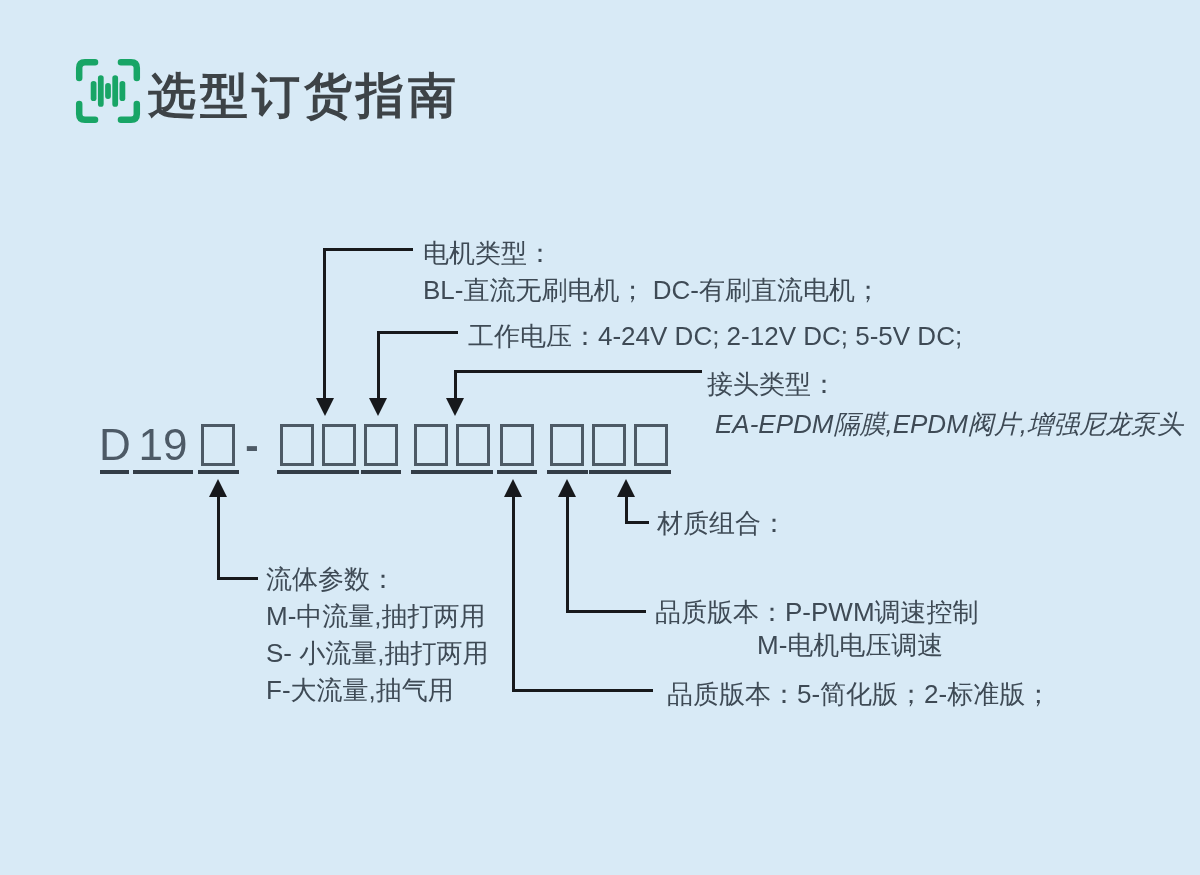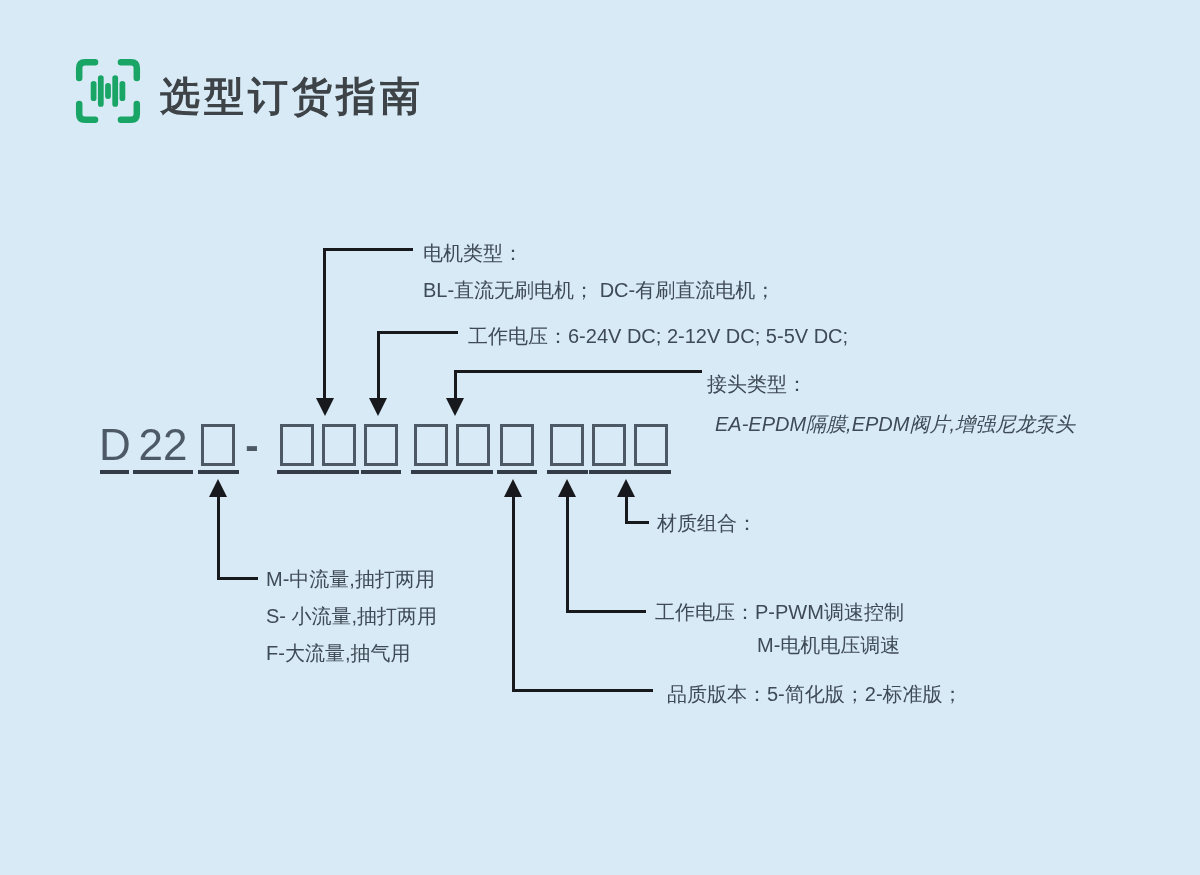--- a/index.html
+++ b/index.html
@@ -7,40 +7,40 @@
     --line:#17191c; --slot:#4d5a66; --ul:#333d47;
   }
   html,body{margin:0;padding:0;background:#fff;}
   #stage{
     position:relative;width:1200px;height:875px;background:var(--bg);
     font-family:"Liberation Sans",sans-serif;overflow:hidden;
   }
   
   .logo{position:absolute;left:72px;top:54px;width:72px;height:74px;}
   .page-title{
-    position:absolute;left:160px;top:72px;margin:0;font-size:40px;line-height:48px;
+    position:absolute;left:148px;top:72px;margin:0;font-size:48px;line-height:48px;
     font-weight:700;letter-spacing:4px;color:var(--title);white-space:nowrap;
   }
   
   .code-text{
     position:absolute;top:424px;height:42px;display:flex;align-items:center;justify-content:center;
     font-size:44px;color:var(--slot);line-height:42px;
   }
   .slot{
     position:absolute;top:424px;width:34px;height:42px;box-sizing:border-box;
     border:3px solid var(--slot);background:transparent;
   }
   .ul{position:absolute;top:470px;height:4px;background:var(--ul);}
   
   .hl{position:absolute;height:3px;background:var(--line);}
   .vl{position:absolute;width:3px;background:var(--line);}
   .td{position:absolute;width:0;height:0;border-left:9px solid transparent;border-right:9px solid transparent;border-top:18px solid var(--line);}
   .tu{position:absolute;width:0;height:0;border-left:9px solid transparent;border-right:9px solid transparent;border-bottom:18px solid var(--line);}
   
-  .note{position:absolute;color:var(--txt);font-size:20px;white-space:nowrap;}
+  .note{position:absolute;color:var(--txt);font-size:26px;white-space:nowrap;}
   .lh37 div{line-height:37px;}
   .lh40 div{line-height:40px;}
   .lh24{line-height:24px;}
   .indent8{padding-left:8px;font-style:italic;}
 </style>
 </head>
 <body>
 
 <div id="stage">
 
@@ -55,21 +55,21 @@
       <path d="M30 40 V60"></path>
         <path d="M40 32 V68"></path>
         <path d="M50 43 V57"></path>
         <path d="M60 32 V68"></path>
         <path d="M70 40 V60"></path>
     </g>
   </svg>
   <h1 class="page-title">选型订货指南</h1>
 
   <span class="code-text" style="left:100px;width:30px;">D</span>
-  <span class="code-text" style="left:133px;width:60px;">22</span>
+  <span class="code-text" style="left:133px;width:60px;">19</span>
   <span class="code-text" style="left:240px;width:24px;font-size:40px;font-weight:700;">-</span>
 
   <div class="slot" style="left:201px;"></div>
   <div class="slot" style="left:280px;"></div>
   <div class="slot" style="left:322px;"></div>
   <div class="slot" style="left:364px;"></div>
   <div class="slot" style="left:414px;"></div>
   <div class="slot" style="left:456px;"></div>
   <div class="slot" style="left:500px;"></div>
   <div class="slot" style="left:550px;"></div>
@@ -90,50 +90,51 @@
   <div class="vl" style="left:323px;top:248px;height:150px;"></div>
   <div class="td" style="left:316px;top:398px;"></div>
   <div class="note lh37" style="left:423px;top:235px;">
     <div>电机类型：</div>
     <div>BL-直流无刷电机； DC-有刷直流电机；</div>
   </div>
 
   <div class="hl" style="left:377px;top:331px;width:81px;"></div>
   <div class="vl" style="left:377px;top:331px;height:67px;"></div>
   <div class="td" style="left:369px;top:398px;"></div>
-  <div class="note lh24" style="left:468px;top:324px;">工作电压：6-24V DC; 2-12V DC; 5-5V DC;</div>
+  <div class="note lh24" style="left:468px;top:324px;">工作电压：4-24V DC; 2-12V DC; 5-5V DC;</div>
 
   <div class="hl" style="left:454px;top:370px;width:248px;"></div>
   <div class="vl" style="left:454px;top:370px;height:28px;"></div>
   <div class="td" style="left:446px;top:398px;"></div>
   <div class="note lh40" style="left:707px;top:364px;">
     <div>接头类型：</div>
     <div class="indent8">EA-EPDM隔膜,EPDM阀片,增强尼龙泵头</div>
   </div>
 
   <div class="tu" style="left:209px;top:479px;"></div>
   <div class="vl" style="left:217px;top:495px;height:85px;"></div>
   <div class="hl" style="left:217px;top:577px;width:41px;"></div>
   <div class="note lh37" style="left:266px;top:561px;">
+    <div>流体参数：</div>
     <div>M-中流量,抽打两用</div>
     <div>S- 小流量,抽打两用</div>
     <div>F-大流量,抽气用</div>
   </div>
 
   <div class="tu" style="left:617px;top:479px;"></div>
   <div class="vl" style="left:625px;top:495px;height:29px;"></div>
   <div class="hl" style="left:625px;top:521px;width:24px;"></div>
   <div class="note lh40" style="left:657px;top:503px;">
     <div>材质组合：</div>
   </div>
 
   <div class="tu" style="left:558px;top:479px;"></div>
   <div class="vl" style="left:566px;top:495px;height:118px;"></div>
   <div class="hl" style="left:566px;top:610px;width:80px;"></div>
-  <div class="note lh24" style="left:655px;top:600px;">工作电压：P-PWM调速控制</div>
+  <div class="note lh24" style="left:655px;top:600px;">品质版本：P-PWM调速控制</div>
   <div class="note lh24" style="left:757px;top:633px;">M-电机电压调速</div>
 
   <div class="tu" style="left:504px;top:479px;"></div>
   <div class="vl" style="left:512px;top:495px;height:196px;"></div>
   <div class="hl" style="left:512px;top:689px;width:141px;"></div>
   <div class="note lh24" style="left:667px;top:682px;">品质版本：5-简化版；2-标准版；</div>
 
 </div>
 
 </body></html>

